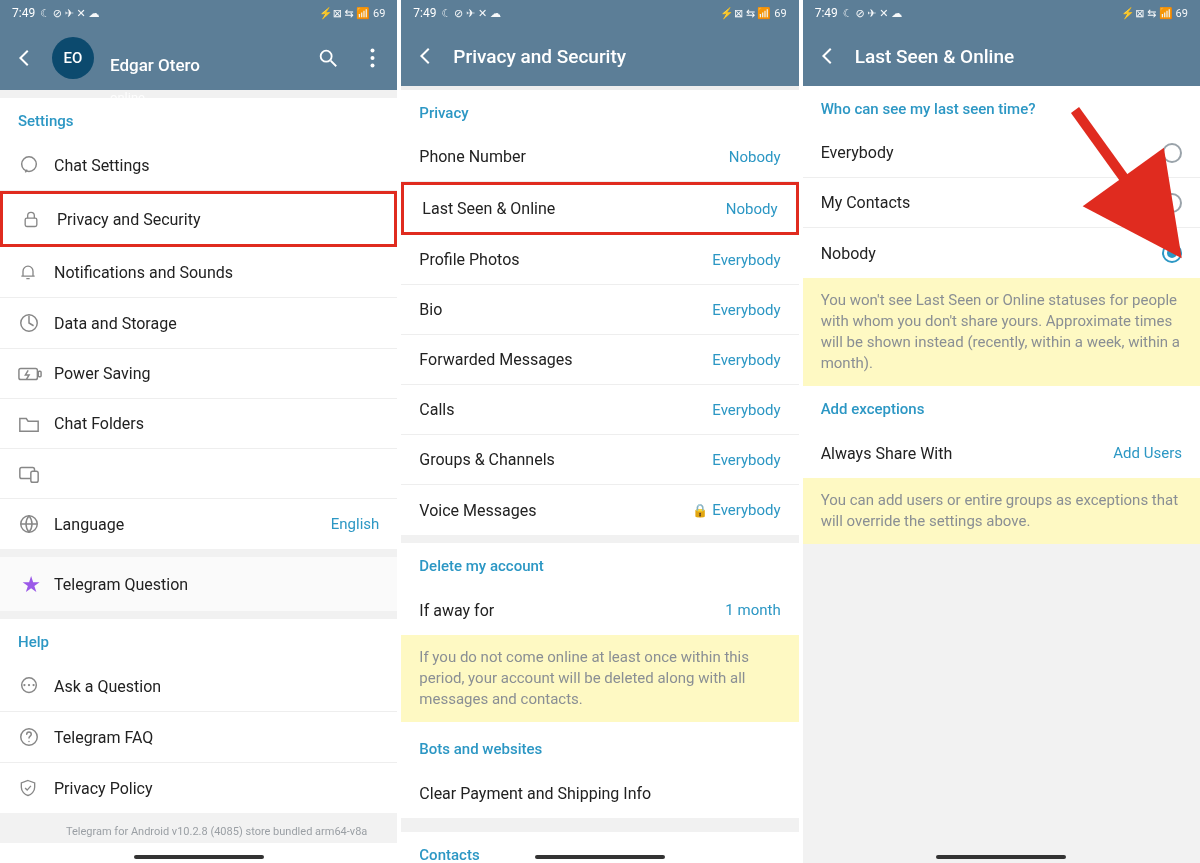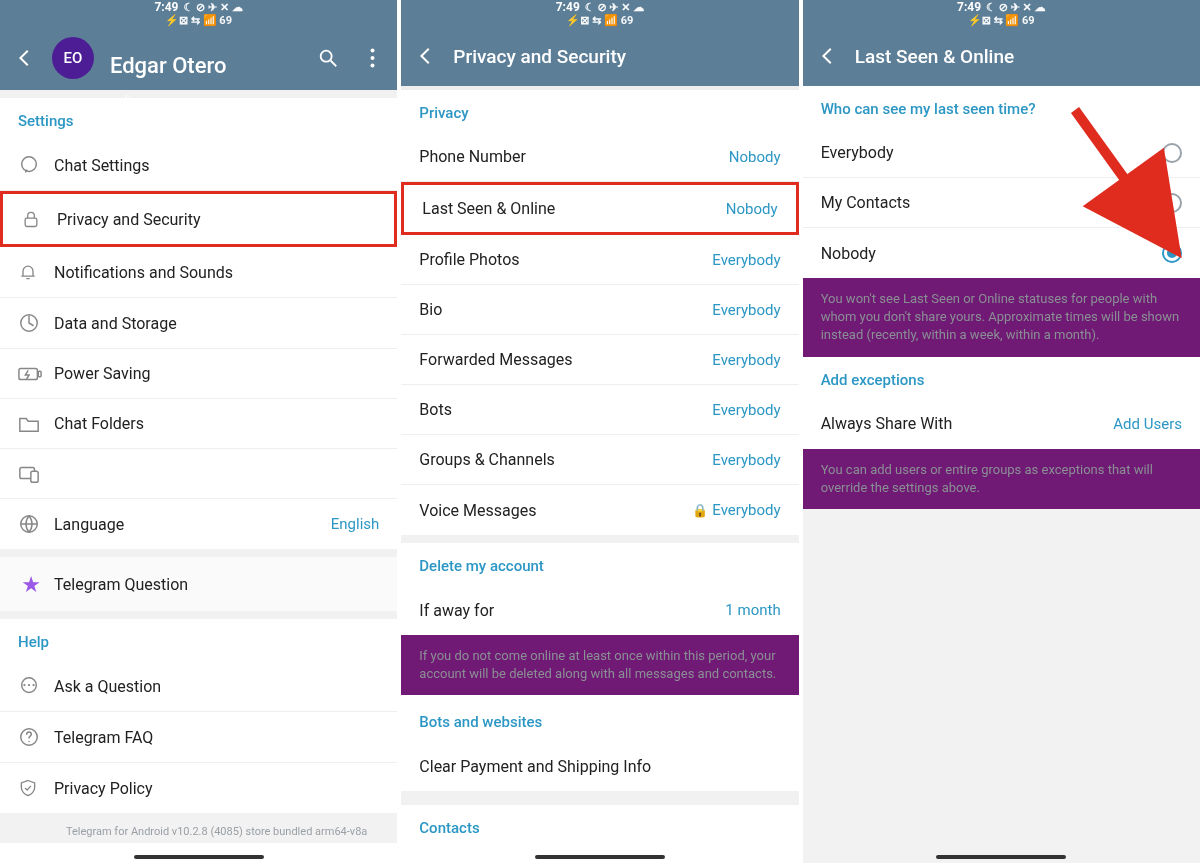--- a/index.html
+++ b/index.html
@@ -23,44 +23,43 @@
   }
   .statusbar {
     height: 26px;
     background: #5c7e97;
     color: #fff;
     display: flex;
     align-items: center;
     justify-content: space-between;
     padding: 0 12px;
     font-size: 12px;
-    font-weight: 700;
-    flex-direction: column;
+    font-weight: 400;
   }
   .statusbar-left, .statusbar-right { display:flex; align-items:center; gap:5px; }
   .statusbar .glyph { font-size:11px; opacity:.95; }
   .header {
     background: #5c7e97;
     color: #fff;
     height: 60px;
     display: flex;
     align-items: center;
     padding: 0 14px;
     gap: 16px;
   }
   .header.profile { height: 64px; }
   .back-arrow { width: 22px; height:22px; display:flex;align-items:center;justify-content:center; cursor:pointer; }
   .header-title { font-size: 19px; font-weight: 500; flex:1; }
   .avatar {
     width: 42px; height:42px; border-radius:50%;
-    background:#4c1d95; color:#fff; display:flex;
+    background:#0c4a6e; color:#fff; display:flex;
     align-items:center;justify-content:center; font-size:15px; font-weight:500;
   }
   .profile-info { flex:1; display:flex; flex-direction:column; }
-  .profile-name { font-size:22px; font-weight:500;margin-top:44px; }
+  .profile-name { font-size:17px; font-weight:500;margin-top:44px; }
   .profile-status { font-size:13px; opacity:.9; margin-top:15px;}
   .header-icons { display:flex; gap:22px; align-items:center; }
   .hicon { width:22px; height:22px; display:flex;align-items:center;justify-content:center; cursor:pointer; }
 
   .content { flex:1; overflow:hidden; background:#fff; }
 
   .section-spacer { height:8px; background:#f1f1f1; }
   .section-header {
     color:#2c97c4; font-size:15px; font-weight:500;
     padding: 14px 18px 10px;
@@ -86,21 +85,21 @@
     display:flex; align-items:center; justify-content:center;
   }
   .row .radio.selected { border-color:#2c97c4; }
   .row .radio.selected::after {
     content:""; width:10px; height:10px; border-radius:50%; background:#2c97c4;
   }
 
   .highlight-box { border:3px solid #e02b1f; }
 
   .desc {
-    background:#701a75; color:#8a8f94; font-size:13px;
+    background:#fef9c3; color:#8a8f94; font-size:15px;
     padding:12px 18px; line-height:1.4;
   }
 
   .footer-ver {
     background:#f2f2f2; color:#9a9fa4; font-size:11px;
     text-align:right; padding:12px 30px 4px; line-height:1.3;
   }
   .home-indicator {
     position:absolute; bottom:4px; left:50%; transform:translateX(-50%);
     width:130px; height:4px; background:#333; border-radius:2px;
@@ -320,21 +319,21 @@
     </div>
     <div class="row">
       <span class="label">Bio</span>
       <span class="value">Everybody</span>
     </div>
     <div class="row">
       <span class="label">Forwarded Messages</span>
       <span class="value">Everybody</span>
     </div>
     <div class="row">
-      <span class="label">Bots</span>
+      <span class="label">Calls</span>
       <span class="value">Everybody</span>
     </div>
     <div class="row">
       <span class="label">Groups &amp; Channels</span>
       <span class="value">Everybody</span>
     </div>
     <div class="row noborder">
       <span class="label">Voice Messages</span>
       <span class="value">
         <span class="lock-icon">🔒</span><span>Everybody</span>

